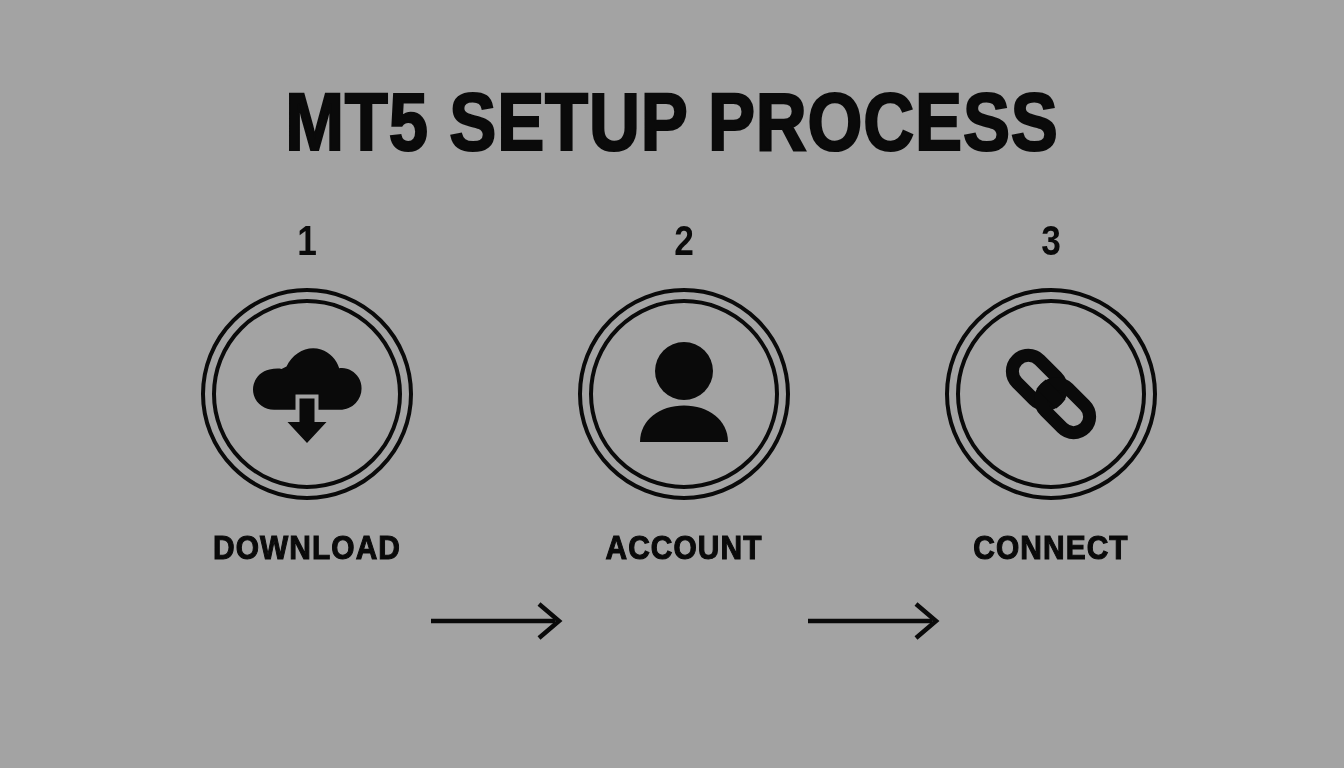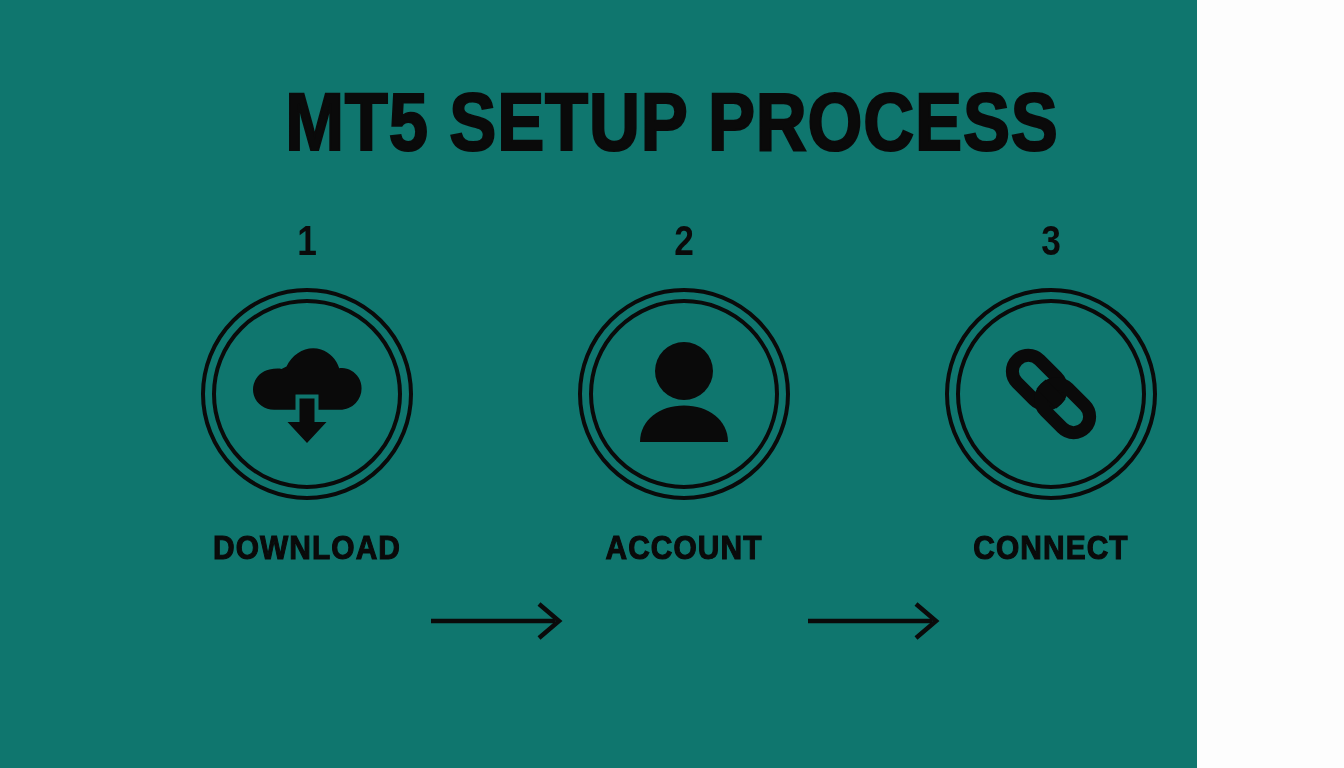--- a/index.html
+++ b/index.html
@@ -9,23 +9,23 @@
   body {
     width: 1344px;
     height: 768px;
     background: #fdfdfd;
     font-family: "Liberation Sans", sans-serif;
     overflow: hidden;
   }
 
   #infographic {
     position: relative;
-    width: 1197px;
+    width: 1344px;
     height: 768px;
-    background: #0f766e;
+    background: #a3a3a3;
   }
 
   
   .title {
     position: absolute;
     left: 0;
     top: 78px;
     width: 1344px;
     text-align: center;
     font-family: "Liberation Sans", sans-serif;

